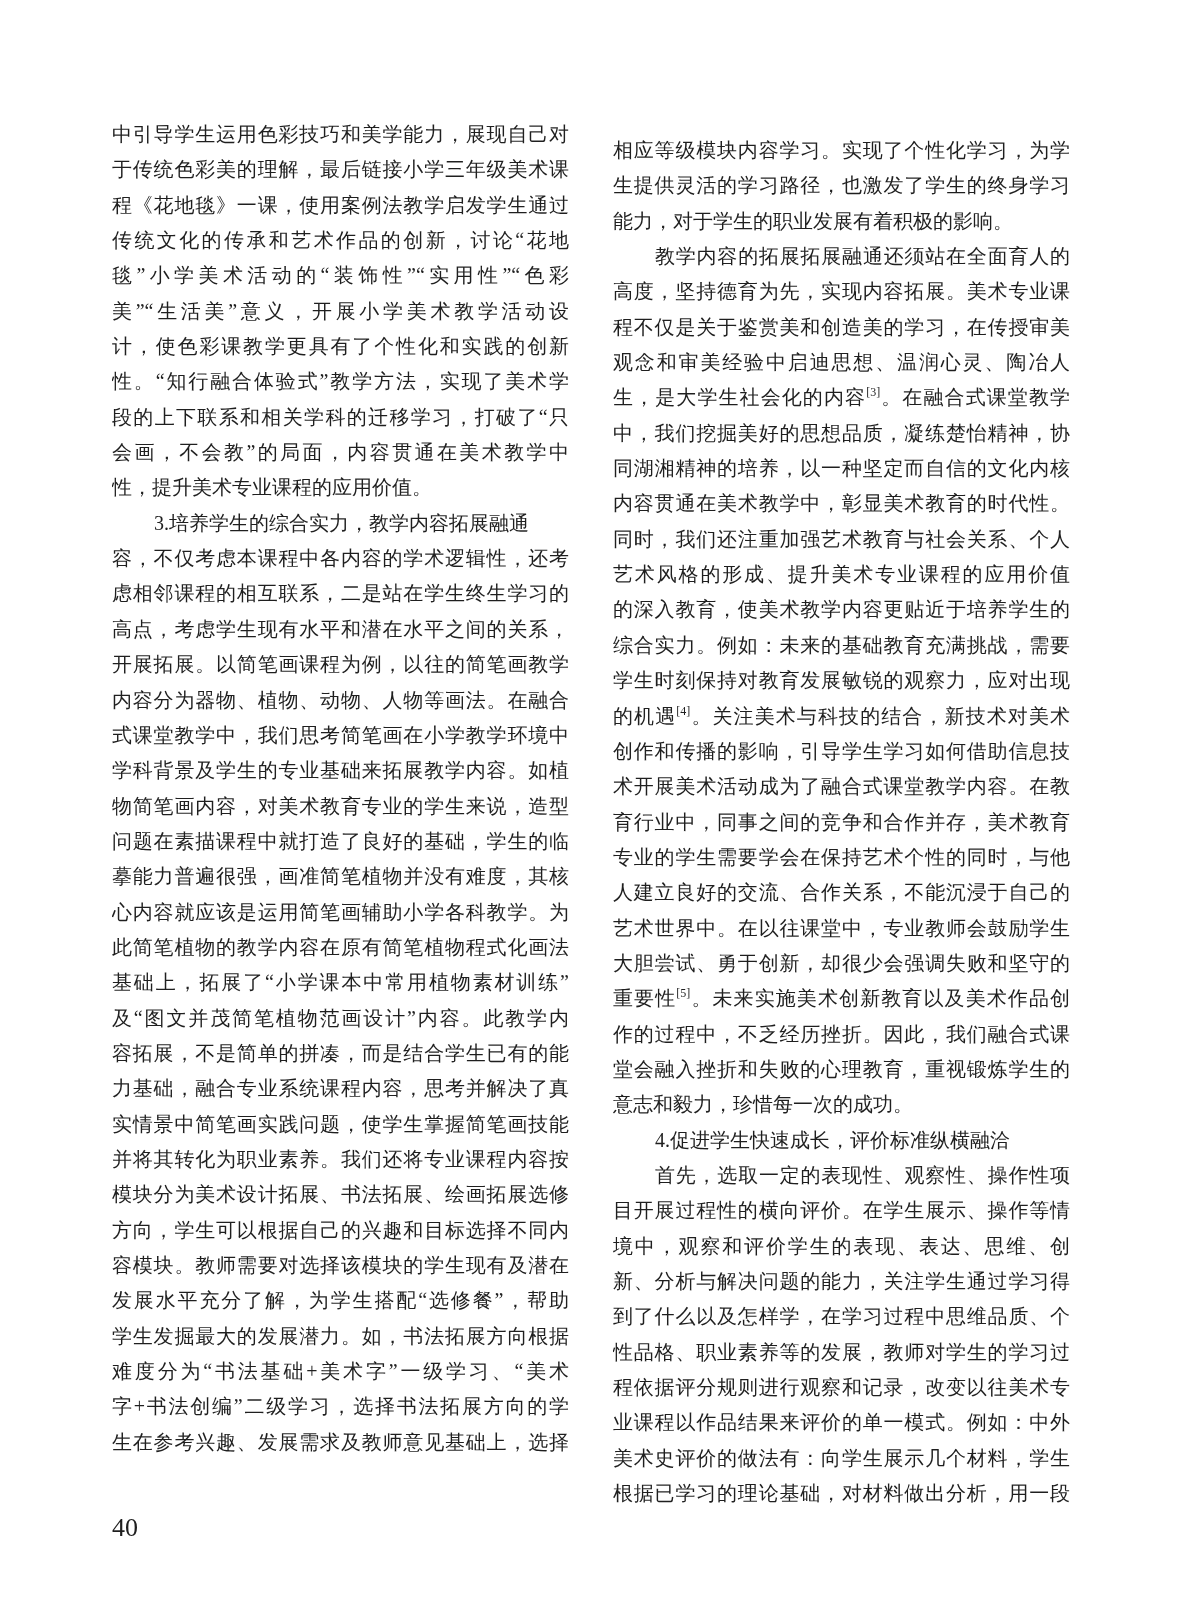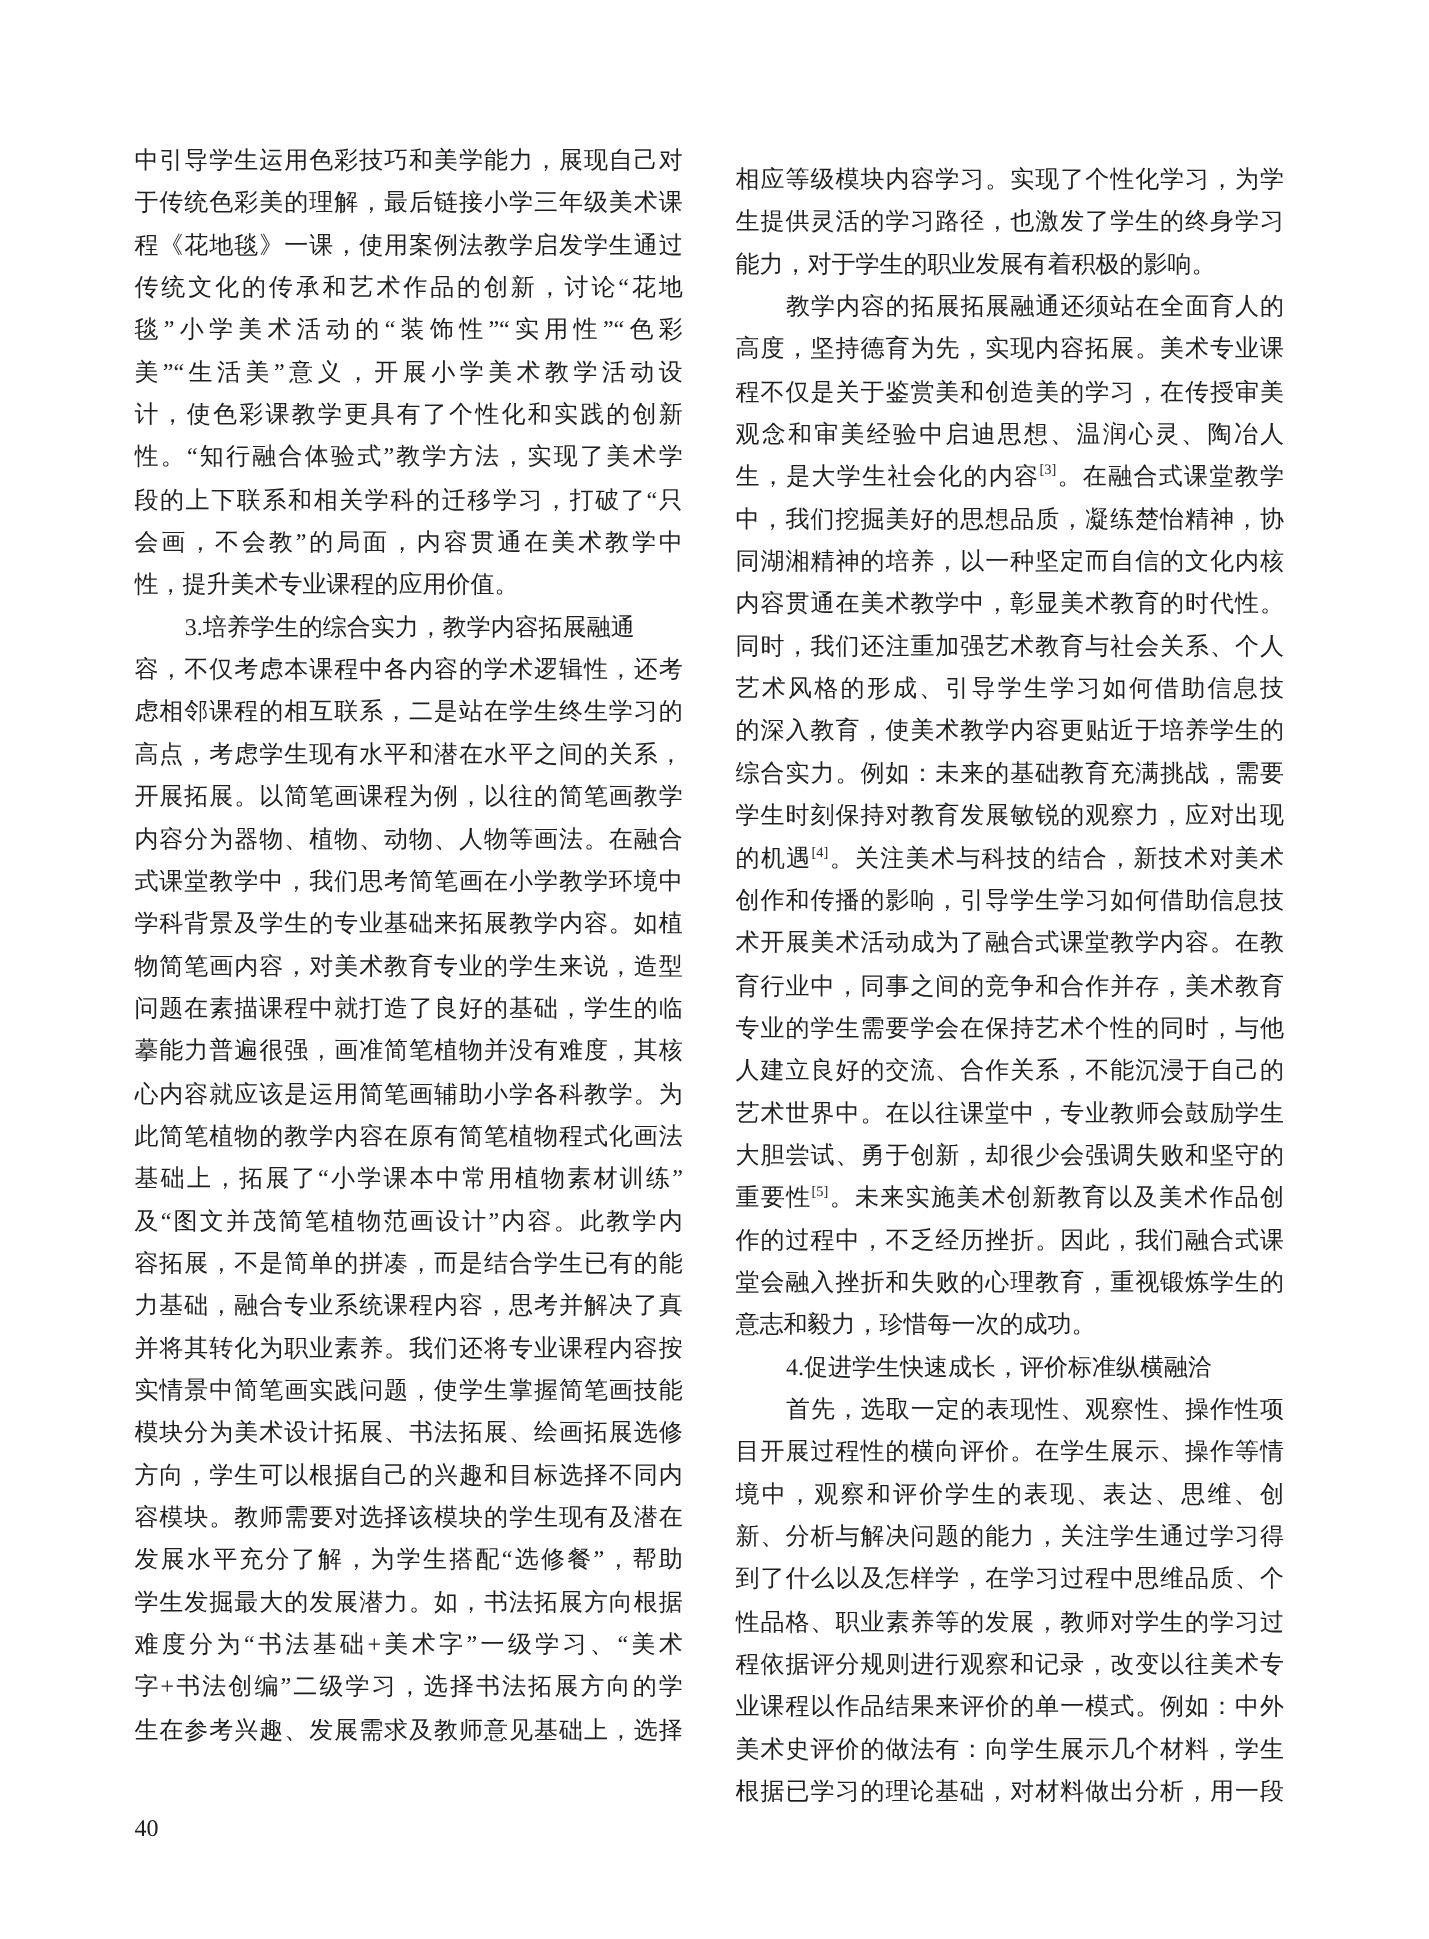--- a/index.html
+++ b/index.html
@@ -39,21 +39,21 @@
   .line.indent { text-indent: 42px; font-family: Liberation Serif, serif; }
   sup.ref {
     font-size: 12px;
     line-height: 0;
     vertical-align: super;
   }
   .page-number {
     position: absolute;
     left: 112px;
     top: 1512px;
-    font-size: 20px;
+    font-size: 26px;
     line-height: 1.2;
   }
 </style>
 </head>
 <body>
 
 <div class="page" style="--text-color: #1f1f1f; --page-bg: #ffffff;">
   <div class="column column-left" id="col-left">
       <div class="line">中引导学生运用色彩技巧和美学能力，展现自己对</div>
       <div class="line">于传统色彩美的理解，最后链接小学三年级美术课</div>
@@ -76,22 +76,22 @@
       <div class="line">学科背景及学生的专业基础来拓展教学内容。如植</div>
       <div class="line">物简笔画内容，对美术教育专业的学生来说，造型</div>
       <div class="line">问题在素描课程中就打造了良好的基础，学生的临</div>
       <div class="line">摹能力普遍很强，画准简笔植物并没有难度，其核</div>
       <div class="line">心内容就应该是运用简笔画辅助小学各科教学。为</div>
       <div class="line">此简笔植物的教学内容在原有简笔植物程式化画法</div>
       <div class="line">基础上，拓展了“小学课本中常用植物素材训练”</div>
       <div class="line">及“图文并茂简笔植物范画设计”内容。此教学内</div>
       <div class="line">容拓展，不是简单的拼凑，而是结合学生已有的能</div>
       <div class="line">力基础，融合专业系统课程内容，思考并解决了真</div>
+      <div class="line">实情景中简笔画实践问题，使学生掌握简笔画技能</div>
       <div class="line">并将其转化为职业素养。我们还将专业课程内容按</div>
-      <div class="line">实情景中简笔画实践问题，使学生掌握简笔画技能</div>
       <div class="line">模块分为美术设计拓展、书法拓展、绘画拓展选修</div>
       <div class="line">方向，学生可以根据自己的兴趣和目标选择不同内</div>
       <div class="line">容模块。教师需要对选择该模块的学生现有及潜在</div>
       <div class="line">发展水平充分了解，为学生搭配“选修餐”，帮助</div>
       <div class="line">学生发掘最大的发展潜力。如，书法拓展方向根据</div>
       <div class="line">难度分为“书法基础+美术字”一级学习、“美术</div>
       <div class="line">字+书法创编”二级学习，选择书法拓展方向的学</div>
       <div class="line">生在参考兴趣、发展需求及教师意见基础上，选择</div>
     </div>
   <div class="column column-right" id="col-right">
@@ -100,21 +100,21 @@
       <div class="line no-justify">能力，对于学生的职业发展有着积极的影响。</div>
       <div class="line indent">教学内容的拓展拓展融通还须站在全面育人的</div>
       <div class="line">高度，坚持德育为先，实现内容拓展。美术专业课</div>
       <div class="line">程不仅是关于鉴赏美和创造美的学习，在传授审美</div>
       <div class="line">观念和审美经验中启迪思想、温润心灵、陶冶人</div>
       <div class="line"><span>生，是大学生社会化的内容</span><sup class="ref">[3]</sup><span>。在融合式课堂教学</span></div>
       <div class="line">中，我们挖掘美好的思想品质，凝练楚怡精神，协</div>
       <div class="line">同湖湘精神的培养，以一种坚定而自信的文化内核</div>
       <div class="line">内容贯通在美术教学中，彰显美术教育的时代性。</div>
       <div class="line">同时，我们还注重加强艺术教育与社会关系、个人</div>
-      <div class="line">艺术风格的形成、引导学生学习如何借助信息技</div>
+      <div class="line">艺术风格的形成、提升美术专业课程的应用价值</div>
       <div class="line">的深入教育，使美术教学内容更贴近于培养学生的</div>
       <div class="line">综合实力。例如：未来的基础教育充满挑战，需要</div>
       <div class="line">学生时刻保持对教育发展敏锐的观察力，应对出现</div>
       <div class="line"><span>的机遇</span><sup class="ref">[4]</sup><span>。关注美术与科技的结合，新技术对美术</span></div>
       <div class="line">创作和传播的影响，引导学生学习如何借助信息技</div>
       <div class="line">术开展美术活动成为了融合式课堂教学内容。在教</div>
       <div class="line">育行业中，同事之间的竞争和合作并存，美术教育</div>
       <div class="line">专业的学生需要学会在保持艺术个性的同时，与他</div>
       <div class="line">人建立良好的交流、合作关系，不能沉浸于自己的</div>
       <div class="line">艺术世界中。在以往课堂中，专业教师会鼓励学生</div>

